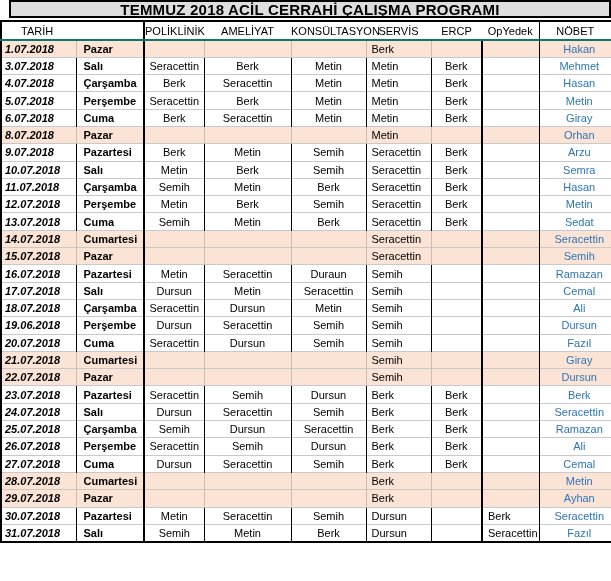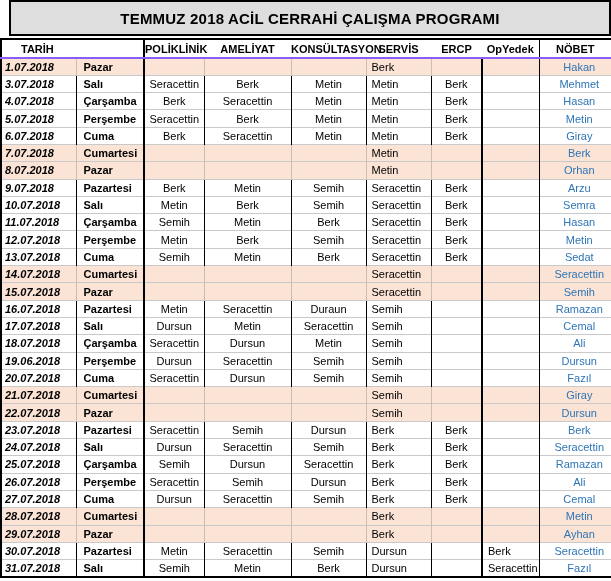--- a/index.html
+++ b/index.html
@@ -11,21 +11,21 @@
   body{
     width:611px;height:581px;
     font-family:"Liberation Sans", sans-serif;
     color:#000;
     -webkit-font-smoothing:antialiased;
   }
   .page{width:611px;height:581px;box-sizing:border-box;overflow:hidden;}
 
   .title-bar{
     box-sizing:border-box;
-    height:36px;
+    height:18px;
     border:2px solid #000;
     background:var(--title-bg);
     display:flex;align-items:center;justify-content:center;
     font-weight:bold;font-size:15px;letter-spacing:.2px;margin-left:9px;
   }
   .gap{height:2px;background:#fff;}
 
   table.schedule{
     width:611px;
     border-collapse:collapse;
@@ -34,22 +34,22 @@
   }
   th,td{
     padding:0;margin:0;
     font-size:11px;
     white-space:nowrap;
     overflow:visible;
     box-sizing:border-box;
   }
   thead th{
     height:19px;
-    font-weight:bold;
-    border-bottom:2px solid #8b5cf6;
+    font-weight:normal;
+    border-bottom:2px solid #0f766e;
     text-align:center;
     vertical-align:middle;
   }
   th.h-tarih{
     text-align:left;padding-left:19px;
     border-right:2px solid #000;
   }
   th.h-mid{border-left:none;border-right:none;}
   th.h-nobet{border-left:1.5px solid #000;}
 
@@ -161,31 +161,20 @@
           <td class="col-day">Cuma</td>
           <td class="col-poliklinik">Berk</td>
           <td class="col-ameliyat">Seracettin</td>
           <td class="col-konsultasyon">Metin</td>
           <td class="col-servis">Metin</td>
           <td class="col-ercp">Berk</td>
           <td class="col-opyedek"></td>
           <td class="col-nobet">Giray</td>
         </tr>
         <tr class="weekend">
-          <td class="col-date">7.07.2018</td>
-          <td class="col-day">Cumartesi</td>
-          <td class="col-poliklinik"></td>
-          <td class="col-ameliyat"></td>
-          <td class="col-konsultasyon"></td>
-          <td class="col-servis">Metin</td>
-          <td class="col-ercp"></td>
-          <td class="col-opyedek"></td>
-          <td class="col-nobet">Berk</td>
-        </tr>
-        <tr class="weekend">
           <td class="col-date">8.07.2018</td>
           <td class="col-day">Pazar</td>
           <td class="col-poliklinik"></td>
           <td class="col-ameliyat"></td>
           <td class="col-konsultasyon"></td>
           <td class="col-servis">Metin</td>
           <td class="col-ercp"></td>
           <td class="col-opyedek"></td>
           <td class="col-nobet">Orhan</td>
         </tr>

